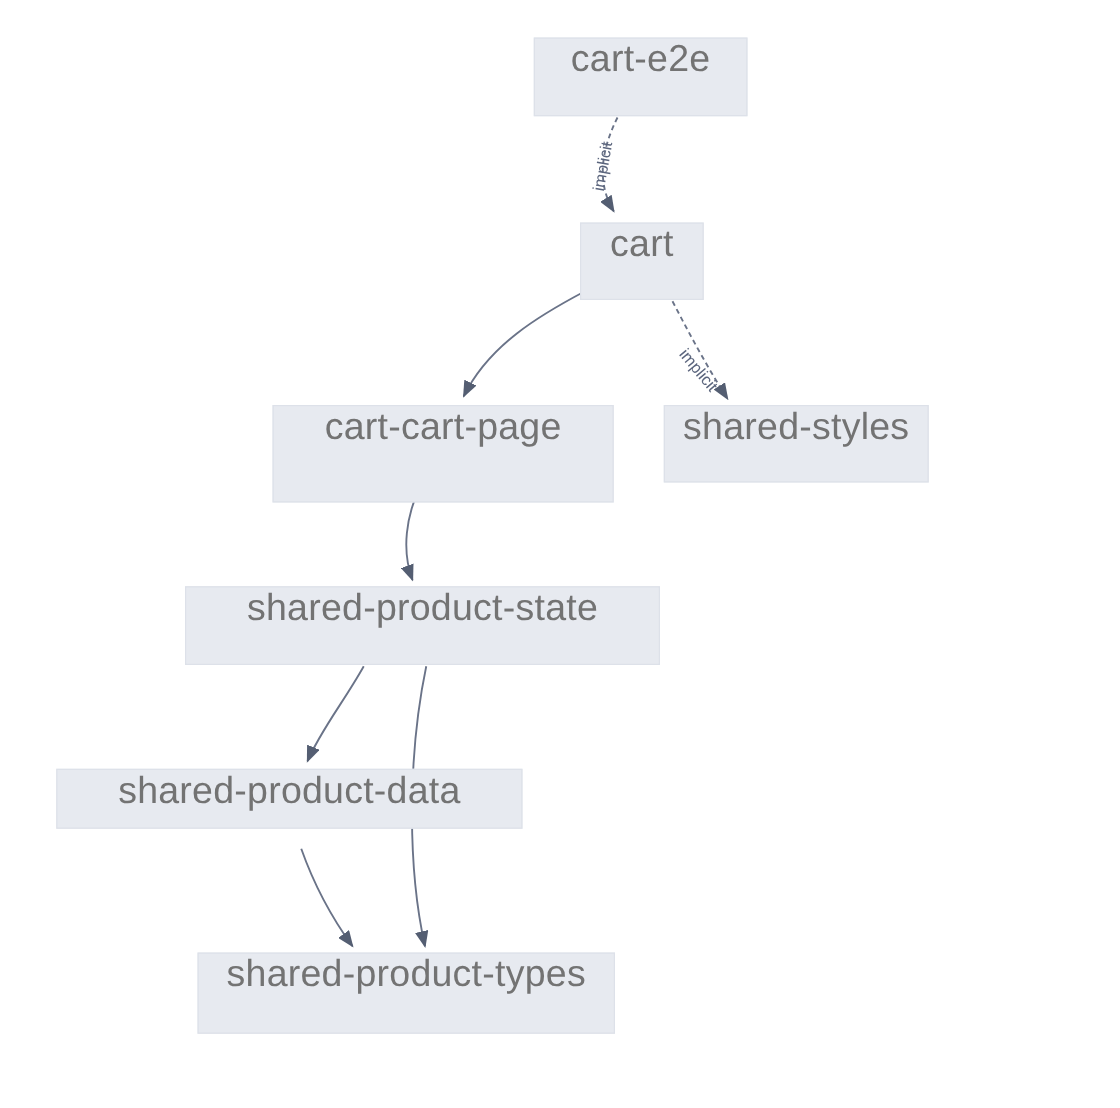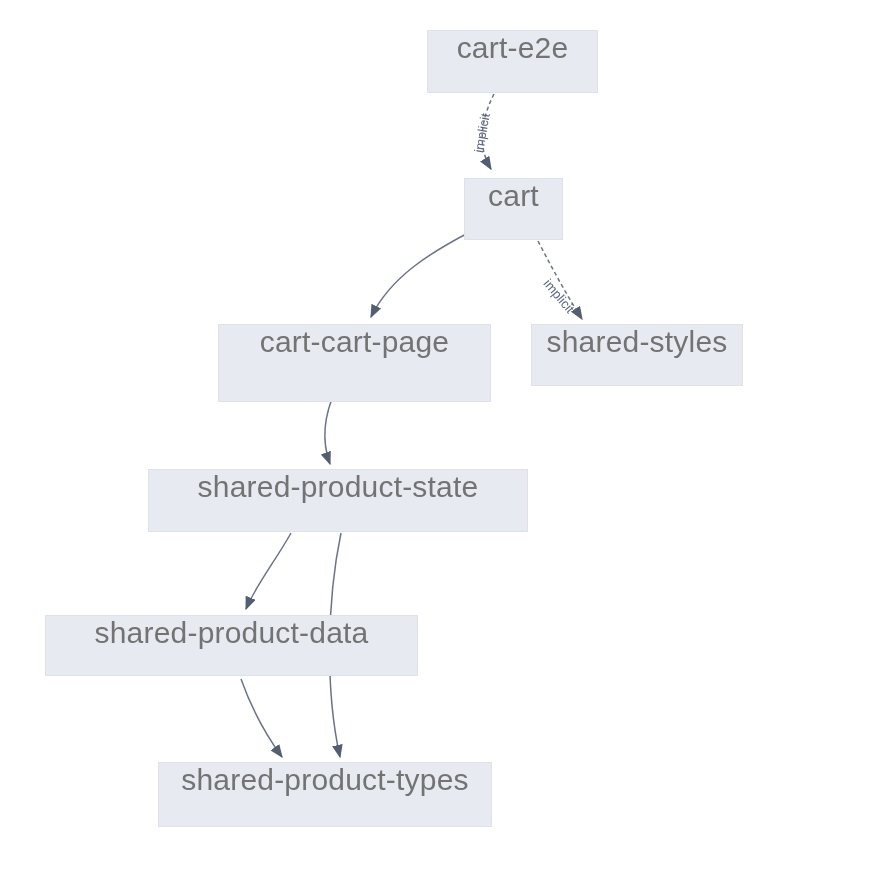--- a/index.html
+++ b/index.html
@@ -49,21 +49,21 @@
     color: #5b657d;
     white-space: nowrap;
     pointer-events: none;
   }
   
   #n-cart-e2e              { left: 427px; top:  30px; width: 171px; height: 63px; }
   #n-cart                  { left: 464px; top: 178px; width:  99px; height: 62px; }
   #n-cart-cart-page        { left: 218px; top: 324px; width: 273px; height: 78px; }
   #n-shared-styles         { left: 531px; top: 324px; width: 212px; height: 62px; }
   #n-shared-product-state  { left: 148px; top: 469px; width: 380px; height: 63px; }
-  #n-shared-product-data   { left:  45px; top: 615px; width: 373px; height: 61px; }
+  #n-shared-product-data   { left:  45px; top: 615px; width: 373px; height: 48px; }
   #n-shared-product-types  { left: 158px; top: 762px; width: 334px; height: 65px; }
   
   #lbl-implicit-1 { left: 482px; top: 133px; transform: translate(-50%,-50%) rotate(-80deg); }
   #lbl-implicit-2 { left: 559px; top: 296px; transform: translate(-50%,-50%) rotate(50deg); }
 </style>
 </head>
 <body>
 
 <div class="canvas">
 

